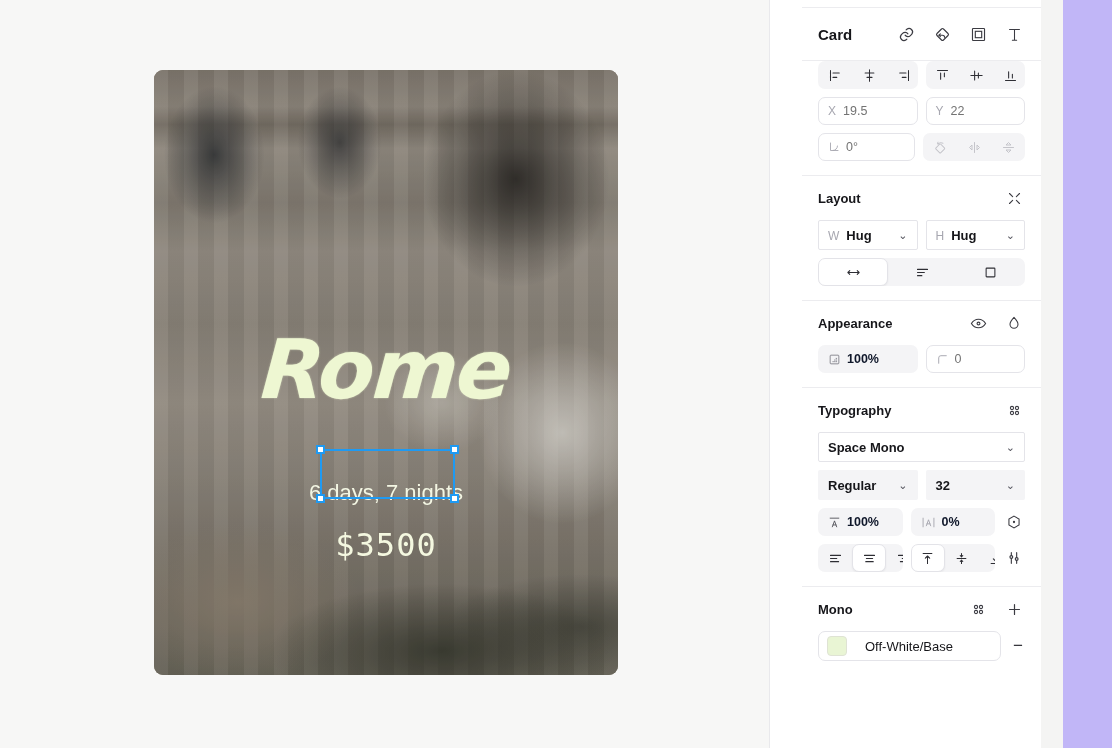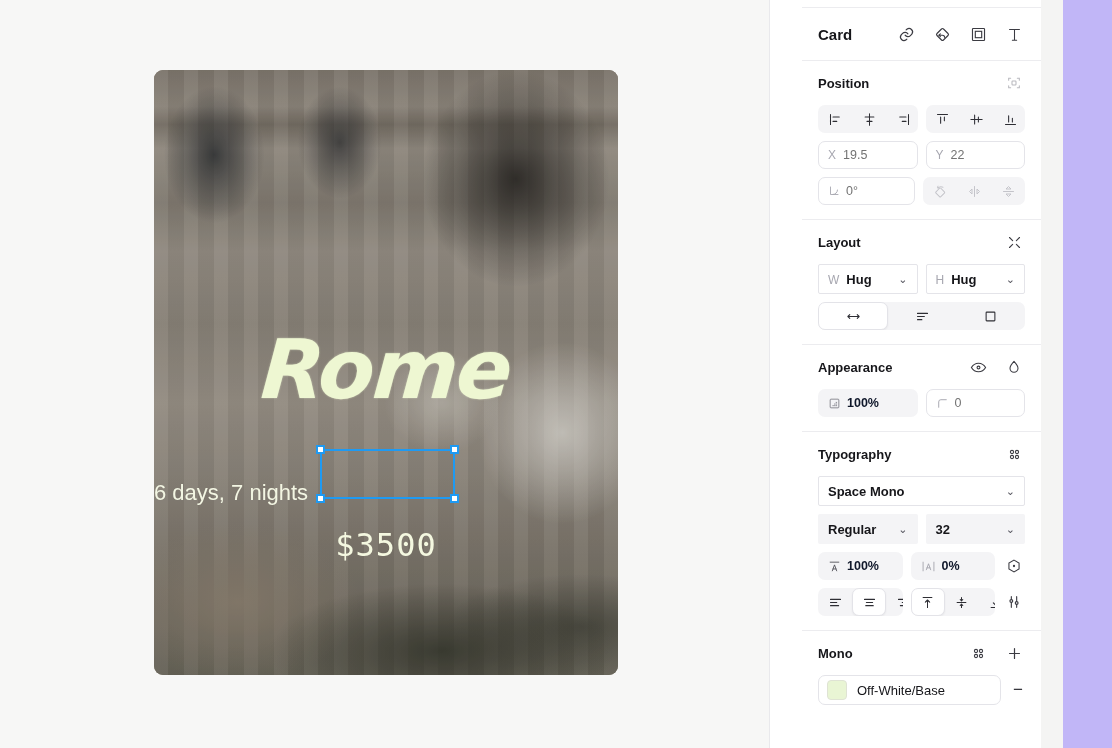--- a/index.html
+++ b/index.html
@@ -57,21 +57,21 @@
     font-family: "DejaVu Sans", sans-serif;
     font-weight: 700; font-style: italic;
     font-size: 82px; line-height: 84px;
     letter-spacing: -2px;
     color: #eef7d2;
     text-shadow: 0 0 2px rgba(238,247,210,.6);
     transform: skewX(-4deg);
   }
   .card-sub {
     position: absolute; left: 0; right: 0; top: 409px;
-    text-align: left;
+    text-align: center;
     font-family: "Liberation Sans", sans-serif;
     font-size: 22px; line-height: 28px;
     color: #f3f6e3;
   }
   .card-price {
     position: absolute; left: 0; right: 0; top: 455px;
     text-align: center;
     font-family: "DejaVu Sans Mono", monospace;
     font-size: 32px; line-height: 40px;
     letter-spacing: 1px;
@@ -152,21 +152,21 @@
     height: 30px; padding: 0 9px;
     border: 1px solid #e4e4e9; border-radius: 2px;
     font-size: 13px; color: #16161a; background: #fff; cursor: pointer;
   }
   .select.flat { border: 1px solid transparent; background: #f4f4f6; }
   .select .txt { font-weight: 600; }
   .caret { color: #55555e; font-size: 11px; margin-left: 6px; }
 
   .fill-row { display: flex; align-items: center; gap: 10px; padding-bottom: 14px; }
   .fill-chip {
-    display: flex; align-items: center; gap: 10px; flex: 1;
+    display: flex; align-items: center; gap: 18px; flex: 1;
     height: 30px; padding: 0 8px;
     border: 1px solid #e4e4e9; border-radius: 7px; cursor: pointer;
   }
   .swatch { width: 20px; height: 20px; border-radius: 4px; border: 1px solid #dfe3d4; }
   .fill-name { font-size: 13px; color: #16161a; }
   .minus { color: #2e2e34; font-size: 17px; cursor: pointer; padding: 0 2px; }
   svg { display: block; }
 </style>
 </head>
 <body>
@@ -222,29 +222,20 @@
           <div class="iconbtn">
             <svg width="17" height="17" viewBox="0 0 24 24" fill="none" stroke="currentColor" stroke-width="1.5" stroke-linecap="round">
               <path d="M5 5h14M12 5v15M9 20h6"></path>
             </svg>
           </div>
         </div>
       </div>
     </div>
 
     <div class="sec">
-      <div class="sec-head">
-        <div class="sec-title">Position</div>
-        <div class="iconbtn muted">
-          <svg width="16" height="16" viewBox="0 0 24 24" fill="none" stroke="currentColor" stroke-width="1.6" stroke-linecap="round">
-            <path d="M4 8V5h3M20 8V5h-3M4 16v3h3M20 16v3h-3"></path>
-            <rect x="9" y="9" width="6" height="6" rx="1"></rect>
-          </svg>
-        </div>
-      </div>
 
       <div class="row">
         <div class="seg">
           <div class="seg-btn">
             <svg width="15" height="15" viewBox="0 0 24 24" fill="none" stroke="currentColor" stroke-width="1.7" stroke-linecap="round">
               <path d="M4 4v16M8 8h10M8 15h6"></path>
             </svg>
           </div>
           <div class="seg-btn">
             <svg width="15" height="15" viewBox="0 0 24 24" fill="none" stroke="currentColor" stroke-width="1.7" stroke-linecap="round">

